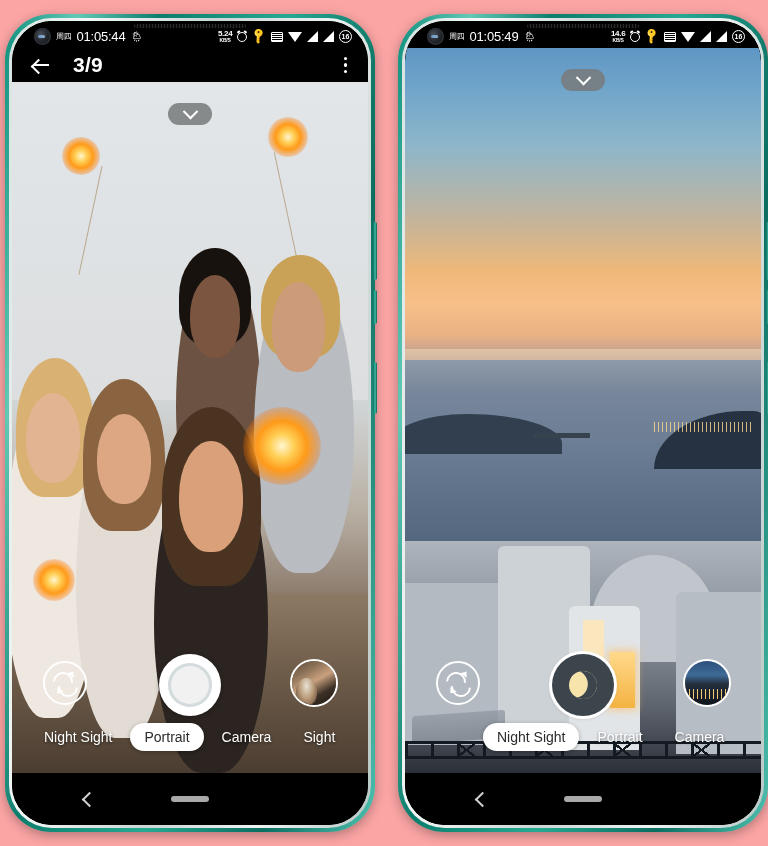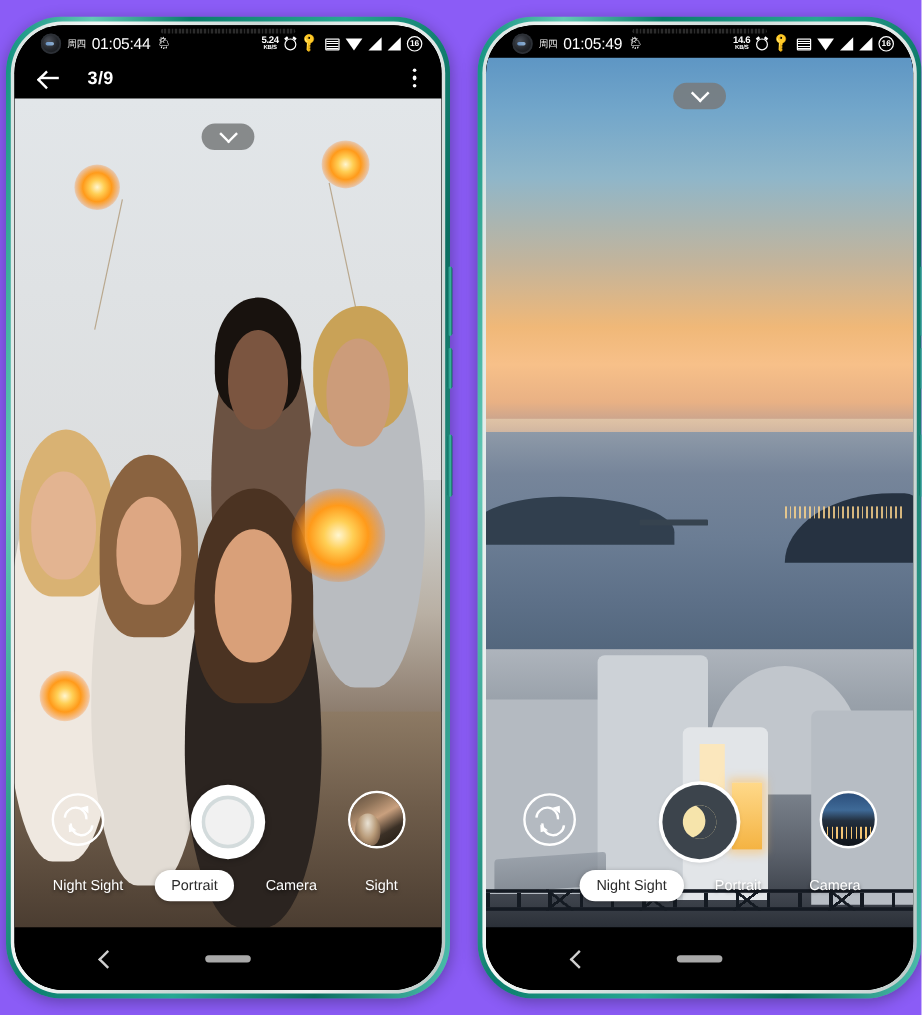--- a/index.html
+++ b/index.html
@@ -2,21 +2,21 @@
 <html><head>
 <meta charset="utf-8">
 <style>
   * { box-sizing: border-box; margin: 0; padding: 0; }
   html, body {
     width: 768px; height: 846px;
     background: #ffffff;
     font-family: "Liberation Sans", sans-serif;
     overflow: hidden;
   }
-  .stage { position: relative; width: 768px; height: 846px; background: #8b5cf6; }
+  .stage { position: relative; width: 768px; height: 846px; background: #fca5a5; }
 
   
   .phone { position: absolute; top: 14px; width: 370px; height: 818px; }
   .phone.left  { left: 5px; }
   .phone.right { left: 398px; }
 
   .frame {
     position: absolute; inset: 0;
     border-radius: 46px;
     background: linear-gradient(100deg,#0f8f7d 0%, #63c8b6 14%, #0c7d6d 30%, #27a893 55%, #0b6e60 78%, #4cbfad 100%);
@@ -117,21 +117,21 @@
     display:flex; align-items:center; padding: 0 17px 0 18px;
   }
   .back-arrow { width:22px;height:22px;position:relative;flex:0 0 22px; cursor:pointer;}
   .back-arrow::before{
     content:''; position:absolute; left:3px; top:10px; width:16px; height:2px; background:#fff;
   }
   .back-arrow::after{
     content:''; position:absolute; left:3px; top:6.5px; width:9px;height:9px;
     border-left:2px solid #fff; border-bottom:2px solid #fff; transform:rotate(45deg);
   }
-  .pager { font-size: 15px; font-weight: 700; margin-left: 21px; letter-spacing:.3px; }
+  .pager { font-size: 21px; font-weight: 700; margin-left: 21px; letter-spacing:.3px; }
   .kebab { margin-left:auto; display:flex; flex-direction:column; gap:3px; cursor:pointer; padding:4px; }
   .kebab span { width:3.2px;height:3.2px;border-radius:50%;background:#fff; display:block;}
 
   
   .viewfinder { position: relative; flex: 1 1 auto; overflow: hidden; }
   .vf-photo { position:absolute; inset:0; }
 
   
   .photoA { background: linear-gradient(180deg,#dfe3e6 0%,#e6e8ea 22%,#dcdfe1 38%,#cfd2d2 48%,#b9b0a4 62%, #6f5a4a 82%, #3a2e26 100%); }
   .sky-haze { position:absolute; left:0; right:0; top:0; height:46%;
@@ -236,22 +236,22 @@
   .thumbA { background: linear-gradient(150deg,#5a4a3c 0%,#8d7258 26%,#c9a07e 48%,#3b3026 72%,#20180f 100%); position:absolute; inset:0;}
   .thumbA::after{ content:''; position:absolute; left:8%;bottom:0;width:48%;height:62%;
     background: radial-gradient(ellipse at 50% 30%, #e9e2d4 0%, #b89a78 48%, #5a4030 100%); border-radius:50% 50% 40% 40%;}
   .thumbB { position:absolute; inset:0;
     background: linear-gradient(180deg,#2c4f7c 0%,#3f6a97 32%,#23303f 52%,#1a222c 70%,#0f141b 100%); }
   .thumbB::after{ content:''; position:absolute; left:0;right:0;bottom:14%;height:22%;
     background: repeating-linear-gradient(90deg, rgba(255,205,120,.95) 0 1.2px, rgba(255,205,120,0) 1.2px 4px); }
 
   .modes {
     position:absolute; left:0; right:0; bottom:22px;
-    display:flex; align-items:center; gap:12px;
-    font-size:12px; color:#fff; white-space:nowrap;
+    display:flex; align-items:center; gap:4px;
+    font-size:14px; color:#fff; white-space:nowrap;
   }
   .mode {
     padding:6px 14px; border-radius:16px; cursor:pointer;
     text-shadow: 0 1px 3px rgba(0,0,0,.55);
   }
   .mode.active {
     background:#fff; color:#2b2b2b; font-weight:400; text-shadow:none;
     box-shadow: 0 1px 4px rgba(0,0,0,.3);
   }
   .modes.offA { padding-left: 18px; }

